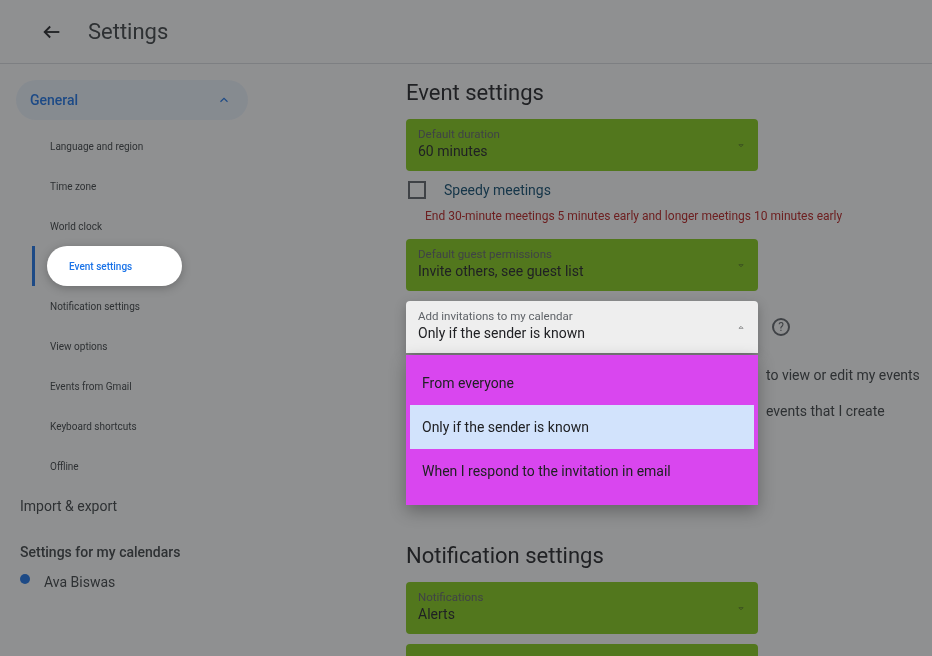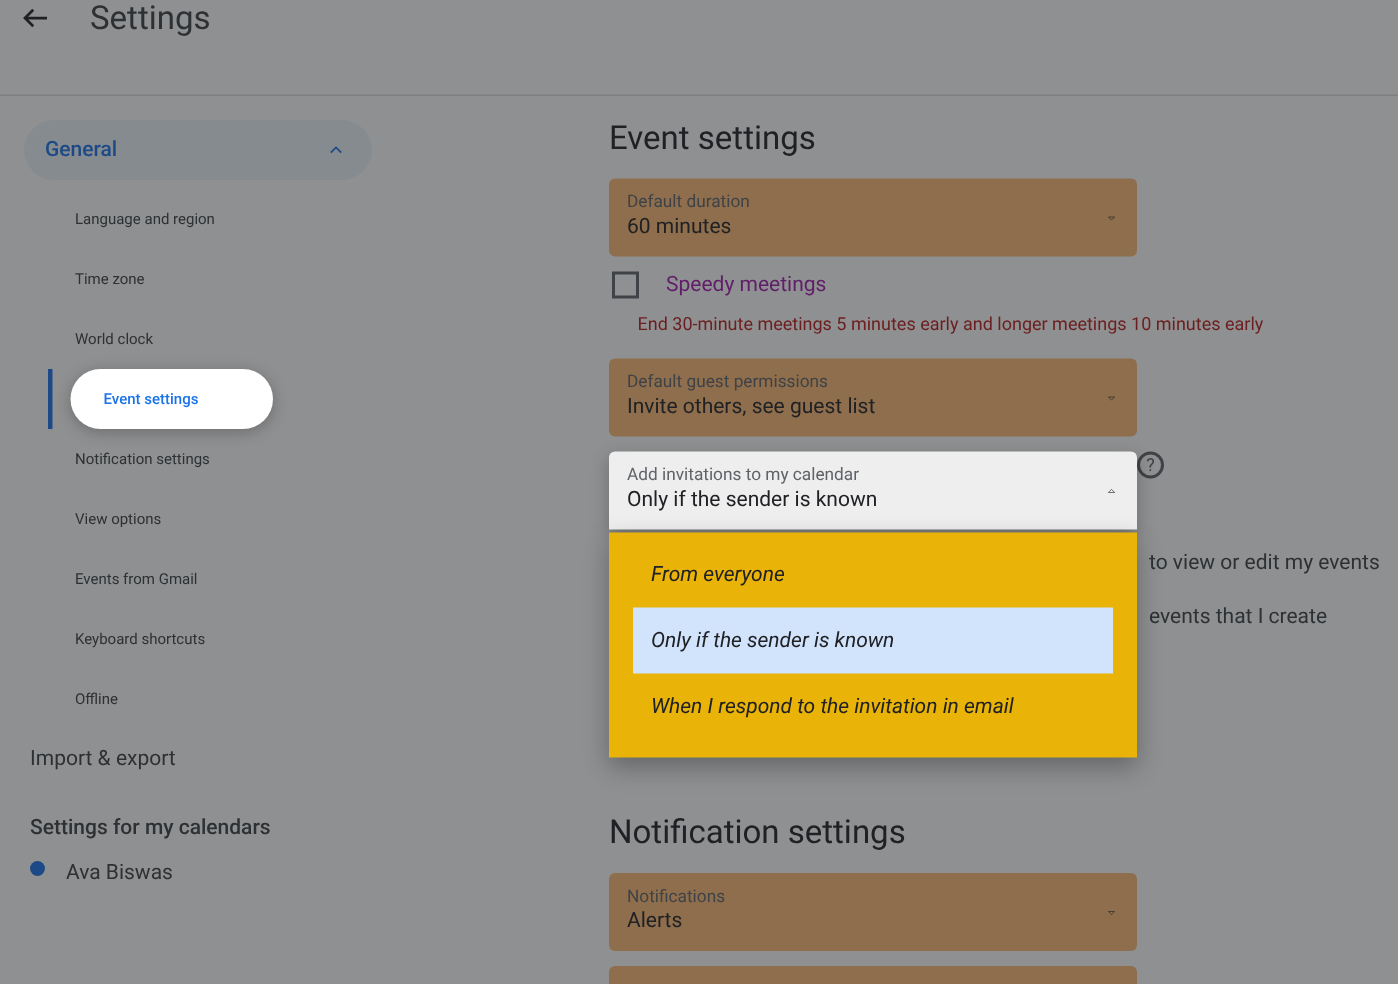--- a/index.html
+++ b/index.html
@@ -1,21 +1,21 @@
 <!DOCTYPE html>
 <html><head>
 <meta charset="utf-8">
 <style>
   * { margin: 0; padding: 0; box-sizing: border-box; font-family: 'Google Sans', Roboto, Arial, sans-serif; }
   body { width: 932px; height: 656px; background: #fff; color: #202124; overflow: hidden; position: relative; }
   
   .overlay { position: absolute; inset: 0; background: rgba(32,33,36,0.5); z-index: 10; pointer-events: none; }
   
   
-  .topbar { height: 64px; display: flex; align-items: flex-start; padding: 0 12px; border-bottom: 1px solid #dadce0; }
+  .topbar { height: 64px; display: flex; align-items: center; padding: 0 40px; border-bottom: 1px solid #dadce0; }
   .back-icon { width: 24px; height: 24px; margin-right: 24px; display:flex; align-items:center; justify-content:center; }
   .topbar h1 { font-size: 22px; font-weight: 400; color: #3c4043; }
   
   
   .layout { display: flex; height: calc(100% - 64px); }
   .sidebar { width: 256px; padding: 16px 0 0 0; }
   .main { flex: 1; padding: 16px 16px 0 150px; position: relative; }
   
   
   .sb-section { padding: 0 8px; }
@@ -28,36 +28,36 @@
   
   .sb-link { display:flex; align-items:center; height:40px; padding: 0 20px; font-size:14px; color:#3c4043; justify-content:space-between; }
   .sb-chevron { width:20px; height:20px; display:flex; align-items:center; justify-content:center; }
   .sb-subheader{ padding: 18px 20px 6px; font-size:14px; font-weight:500; color:#3c4043;}
   .sb-user { display:flex; align-items:flex-start; gap:14px; padding: 8px 20px; font-size:14px; color:#3c4043;}
   .sb-dot{ width:10px; height:10px; border-radius:50%; background:#1a73e8;}
   
   
   .section-title { font-size: 22px; color:#202124; font-weight:400; margin-bottom: 14px; }
   
-  .select-field { width: 352px; height:52px; background:#fdba74; border-radius:4px; padding: 8px 12px; position:relative; margin-bottom: 10px;}
+  .select-field { width: 352px; height:52px; background:#84cc16; border-radius:4px; padding: 8px 12px; position:relative; margin-bottom: 10px;}
   .select-field .label { font-size:11.5px; color:#5f6368; }
   .select-field .value { font-size:14px; color:#202124; margin-top:2px; }
   .select-field .arrow { position:absolute; right:12px; top:50%; transform:translateY(-50%);}
   
-  .checkbox-row { display:flex; align-items:center; gap:18px; margin: 0 2px 4px; font-size:14px; color:#a21caf;}
+  .checkbox-row { display:flex; align-items:center; gap:18px; margin: 0 2px 4px; font-size:14px; color:#0c4a6e;}
   .checkbox-box { width:18px; height:18px; border:2px solid #5f6368; }
   .helper { font-size:12px; color:#b91c1c; margin: 10px 19px 16px; }
   
-  .field-with-help { display:flex; align-items:flex-start; }
+  .field-with-help { display:flex; align-items:center; gap:14px; }
   .help-icon { width:18px; height:18px; border:2px solid #5f6368; border-radius:50%; display:flex; align-items:center; justify-content:center; font-size:12px; color:#5f6368;}
   
   
   .dropdown-open { position: relative; z-index: 50; width: 352px; margin-bottom: 0;}
   .dropdown-open .select-field { background:#eee; box-shadow: 0 4px 12px rgba(0,0,0,0.25); margin-bottom:0; border-radius: 4px 4px 0 0;}
-  .menu { position:absolute; top:54px; left:0; width:352px; background:#eab308; box-shadow: 0 6px 16px rgba(0,0,0,0.3); z-index:50; padding: 6px 16px 12px; font-style: italic;}
+  .menu { position:absolute; top:54px; left:0; width:352px; background:#d946ef; box-shadow: 0 6px 16px rgba(0,0,0,0.3); z-index:50; padding: 6px 4px 12px;}
   .menu-item { height:44px; display:flex; align-items:center; padding: 0 12px; font-size:14px; color:#202124;}
   .menu-item.selected { background:#d2e3fc; }
   
   .hidden-rows { margin-top: 8px; font-size:14px; color:#3c4043;}
   .hidden-rows .row { height:36px; display:flex; align-items:center; }
   
   .sec2 { margin-top: 110px; }
   
   svg { stroke: currentColor; fill:none; }
 </style>

